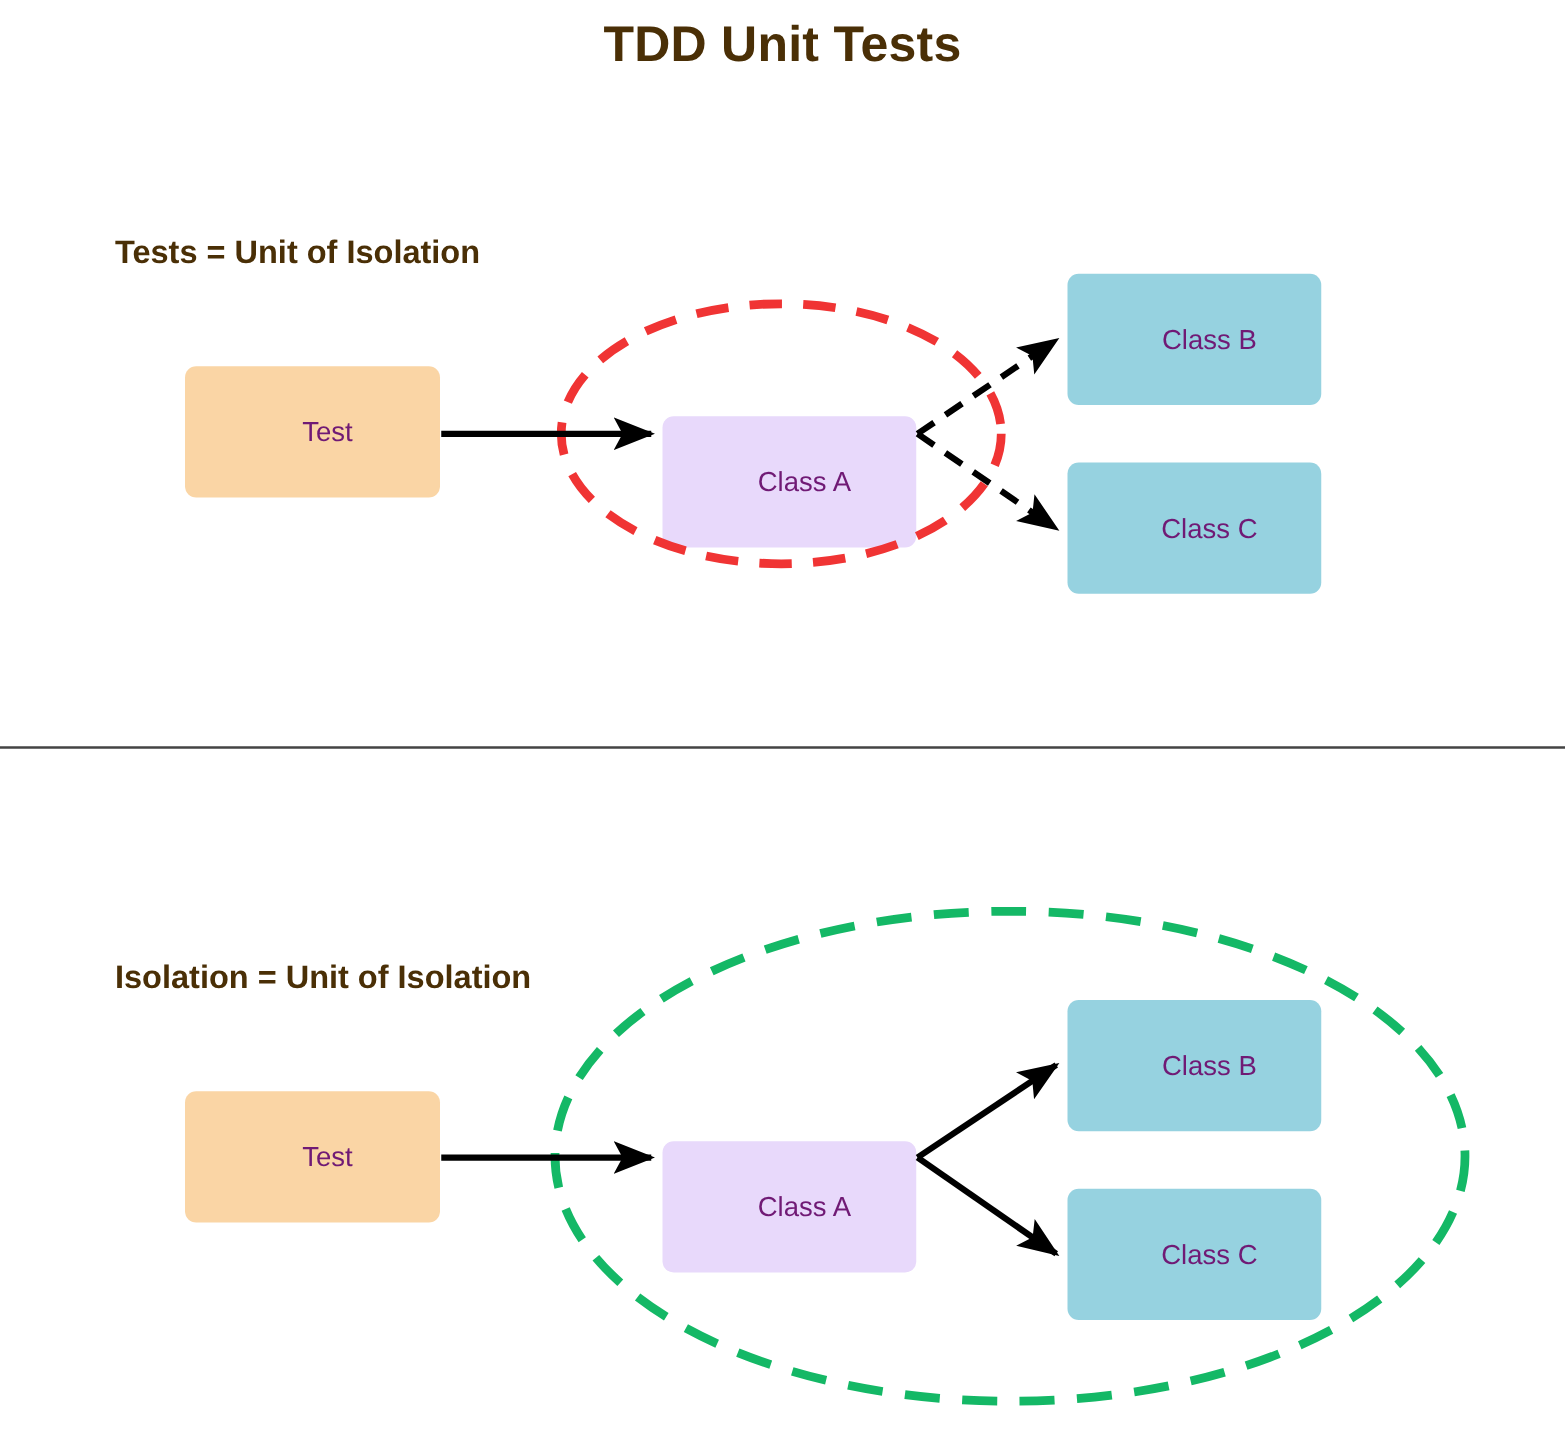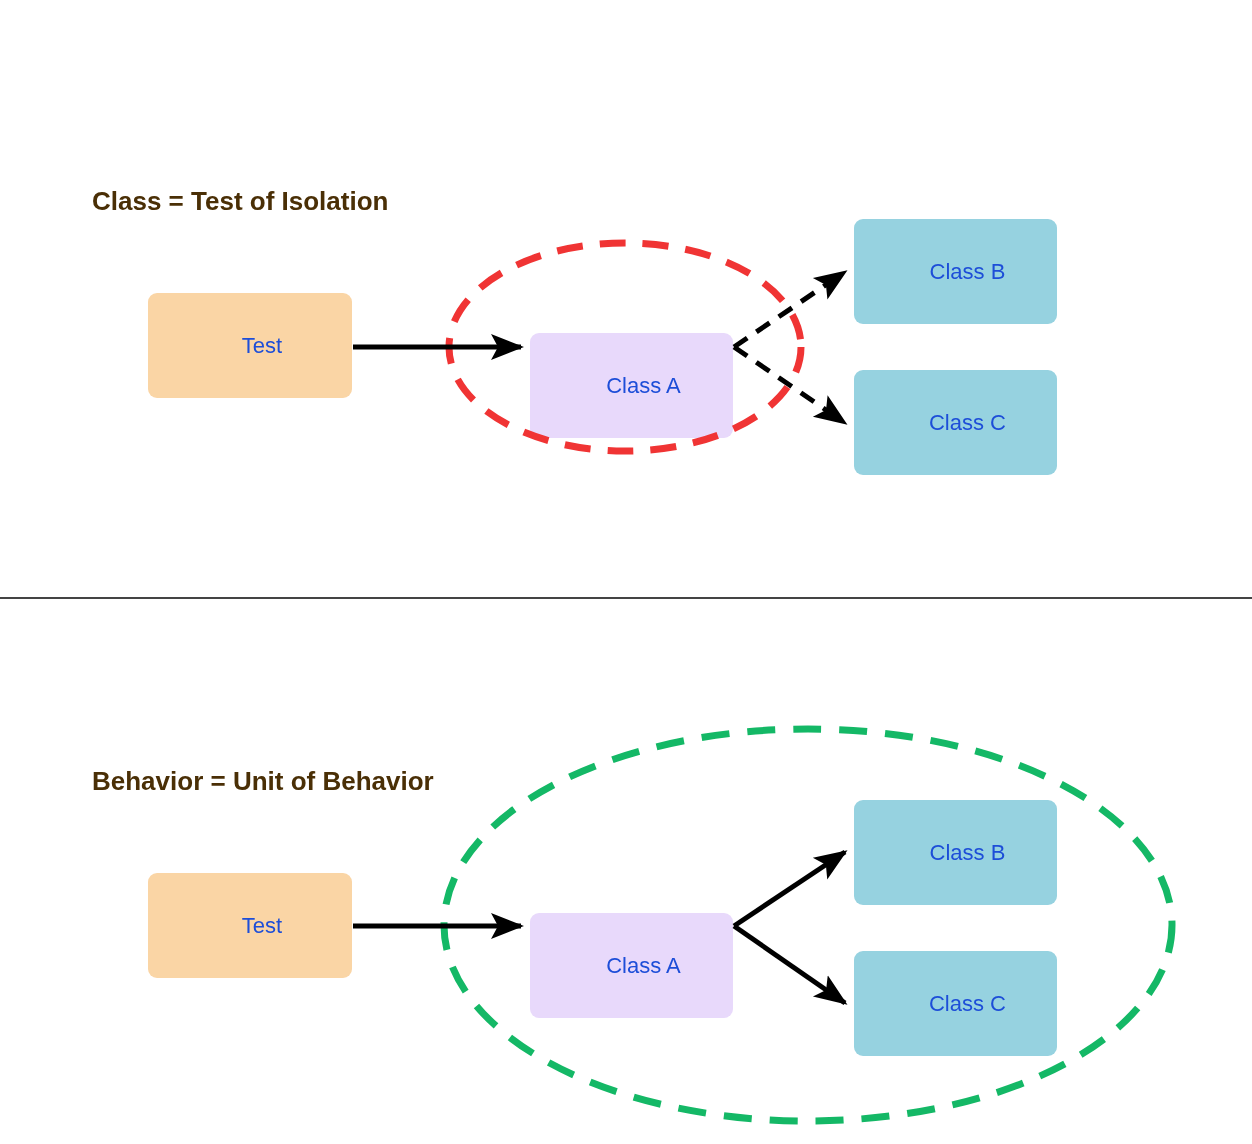--- a/index.html
+++ b/index.html
@@ -55,21 +55,21 @@
     height: 0;
     border-top: 2px solid #444444;
   }
   .node {
     position: absolute;
     border-radius: 9px;
     display: flex;
     align-items: center;
     justify-content: center;
     font-size: 22px;
-    color: #1d4ed8;
+    color: #701a75;
     box-sizing: border-box;
     padding-left: 24px;
   }
   .node-test {
     background: #fad5a5;
     text-align: center;
   }
   .node-classa {
     background: #e8d9fb;
     margin-top: 40px;
@@ -84,34 +84,35 @@
     width: 1252px;
     height: 1144px;
     pointer-events: none;
   }
 </style>
 </head>
 <body>
 
 <div id="canvas">
 
+  <div class="page-title">TDD Unit Tests</div>
 
   <div class="divider"></div>
 
-  <div class="section-heading" id="heading-class">Class = Test of Isolation</div>
+  <div class="section-heading" id="heading-class">Tests = Unit of Isolation</div>
 
   <div class="node node-test" style="left:148px; top:293px; width:204px; height:105px;">Test</div>
 
   <div class="node node-classa" style="left:530px; top:293px; width:203px; height:105px;">Class A</div>
 
   <div class="node node-dep" style="left:854px; top:219px; width:203px; height:105px;">Class B</div>
 
   <div class="node node-dep" style="left:854px; top:370px; width:203px; height:105px;">Class C</div>
 
-  <div class="section-heading" id="heading-behavior">Behavior = Unit of Behavior</div>
+  <div class="section-heading" id="heading-behavior">Isolation = Unit of Isolation</div>
 
   <div class="node node-test" style="left:148px; top:873px; width:204px; height:105px;">Test</div>
 
   <div class="node node-classa" style="left:530px; top:873px; width:203px; height:105px;">Class A</div>
 
   <div class="node node-dep" style="left:854px; top:800px; width:203px; height:105px;">Class B</div>
 
   <div class="node node-dep" style="left:854px; top:951px; width:203px; height:105px;">Class C</div>
 
   <svg class="edges" viewBox="0 0 1252 1144">

